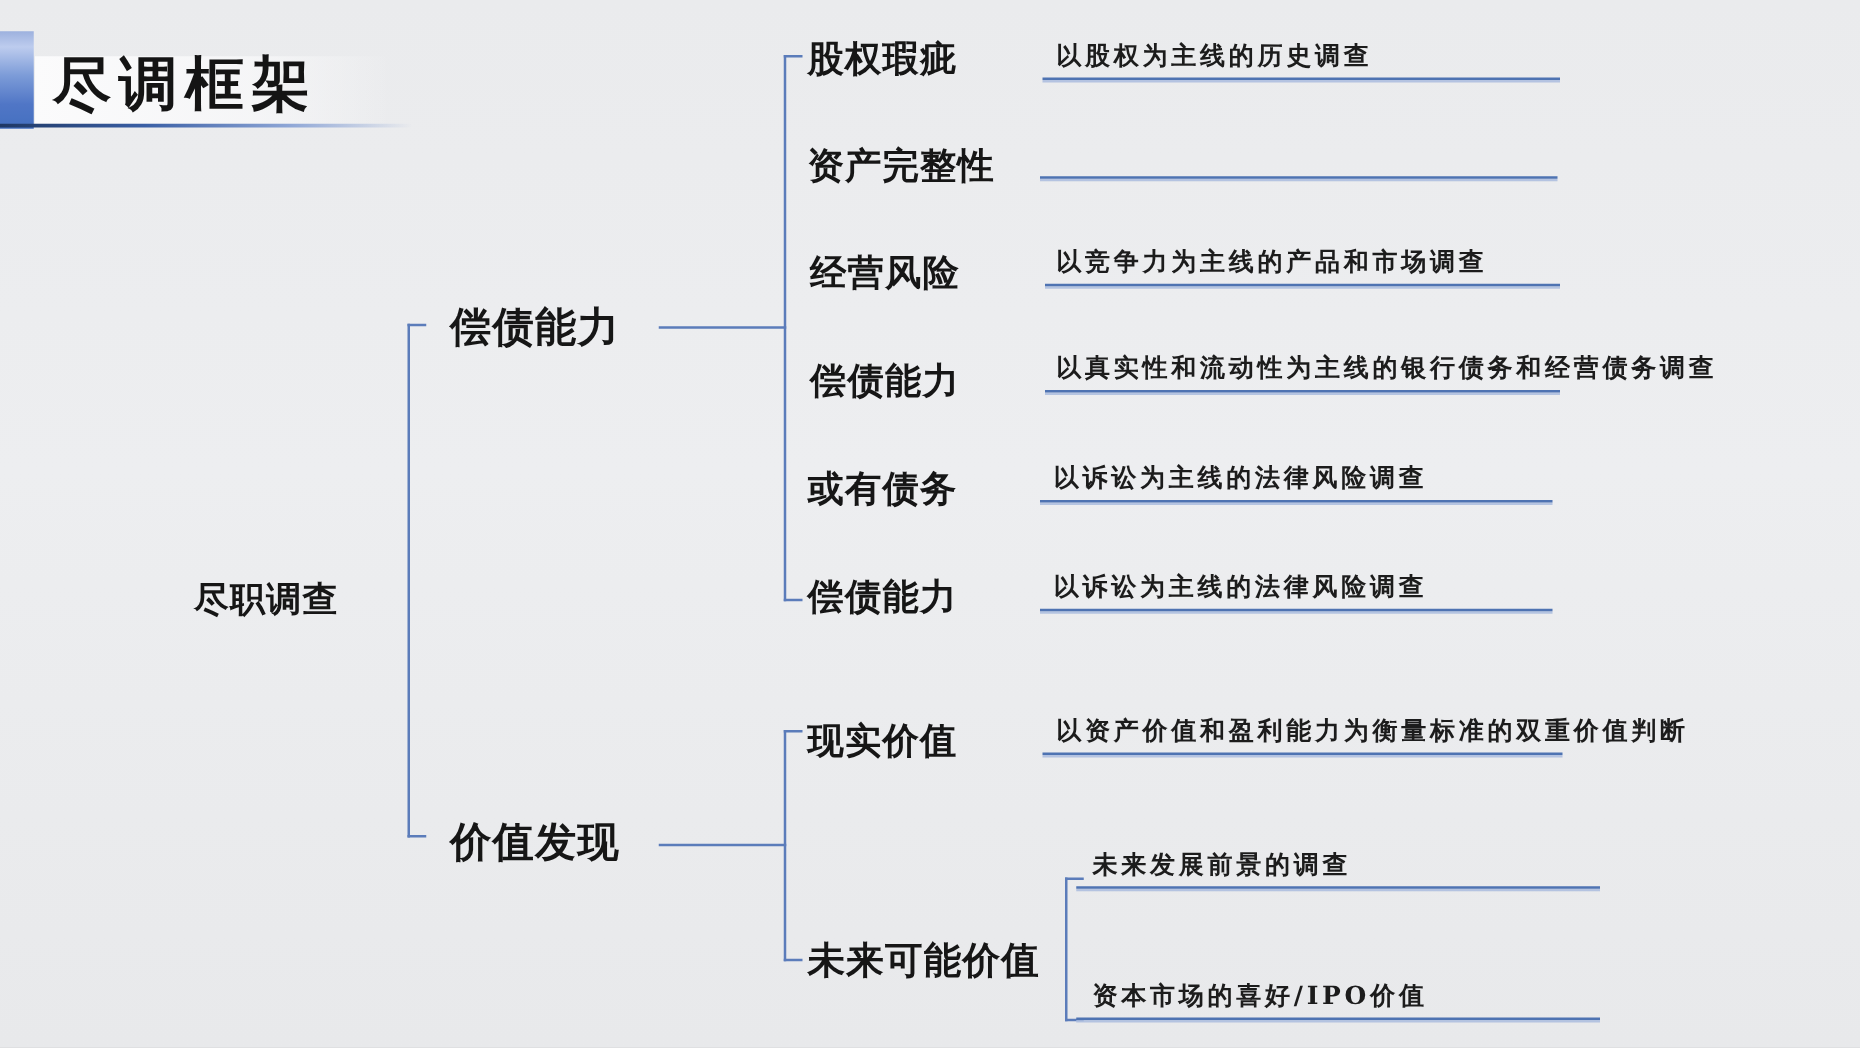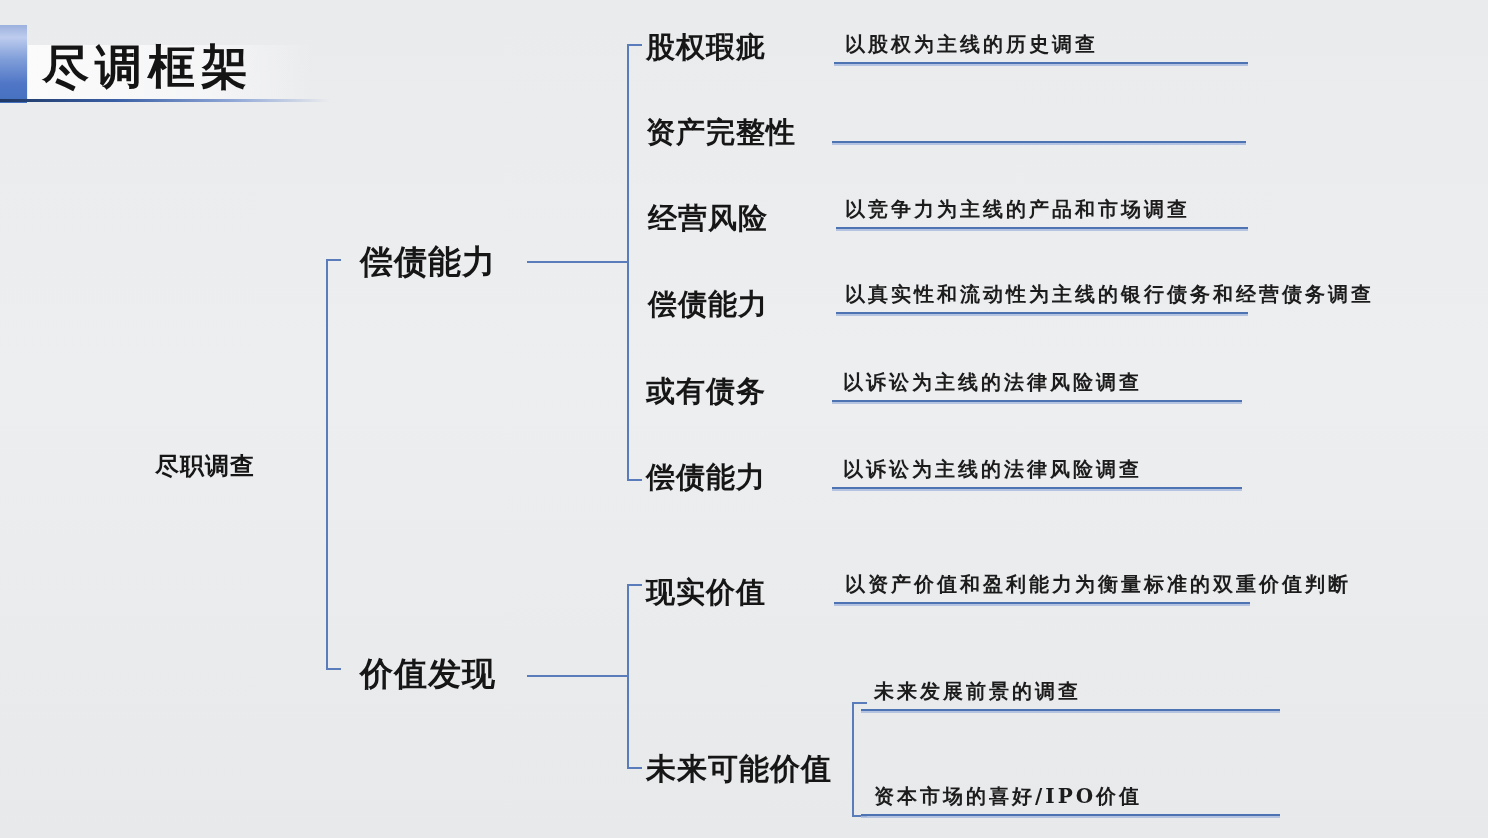--- a/index.html
+++ b/index.html
@@ -25,21 +25,21 @@
   }
   .title-rule{
     position:absolute;left:0;top:99px;width:330px;height:3px;
     background:linear-gradient(90deg,#1f3864 0%,#3a5fa5 35%,#8ea6d6 70%,rgba(142,166,214,0) 100%);
   }
   
   .lbl{
     position:absolute;font-weight:bold;color:#161616;
     white-space:nowrap;line-height:36px;
   }
-  .root-lbl{left:155px;top:445px;font-size:24px;line-height:42px;letter-spacing:1px;text-align:right;}
+  .root-lbl{left:155px;top:459px;font-size:28px;line-height:42px;letter-spacing:1px;text-align:right;}
   .branch-lbl{font-size:33px;line-height:40px;letter-spacing:1px;}
   .child-lbl{font-size:29px;letter-spacing:1px;}
   .wide-lbl{font-size:30px;}
   .desc{
     position:absolute;font-size:20px;font-weight:bold;letter-spacing:3px;
     color:#1c1c1c;white-space:nowrap;line-height:30px;
   }
   
   .rule{
     position:absolute;height:2px;background:#4e73b2;

